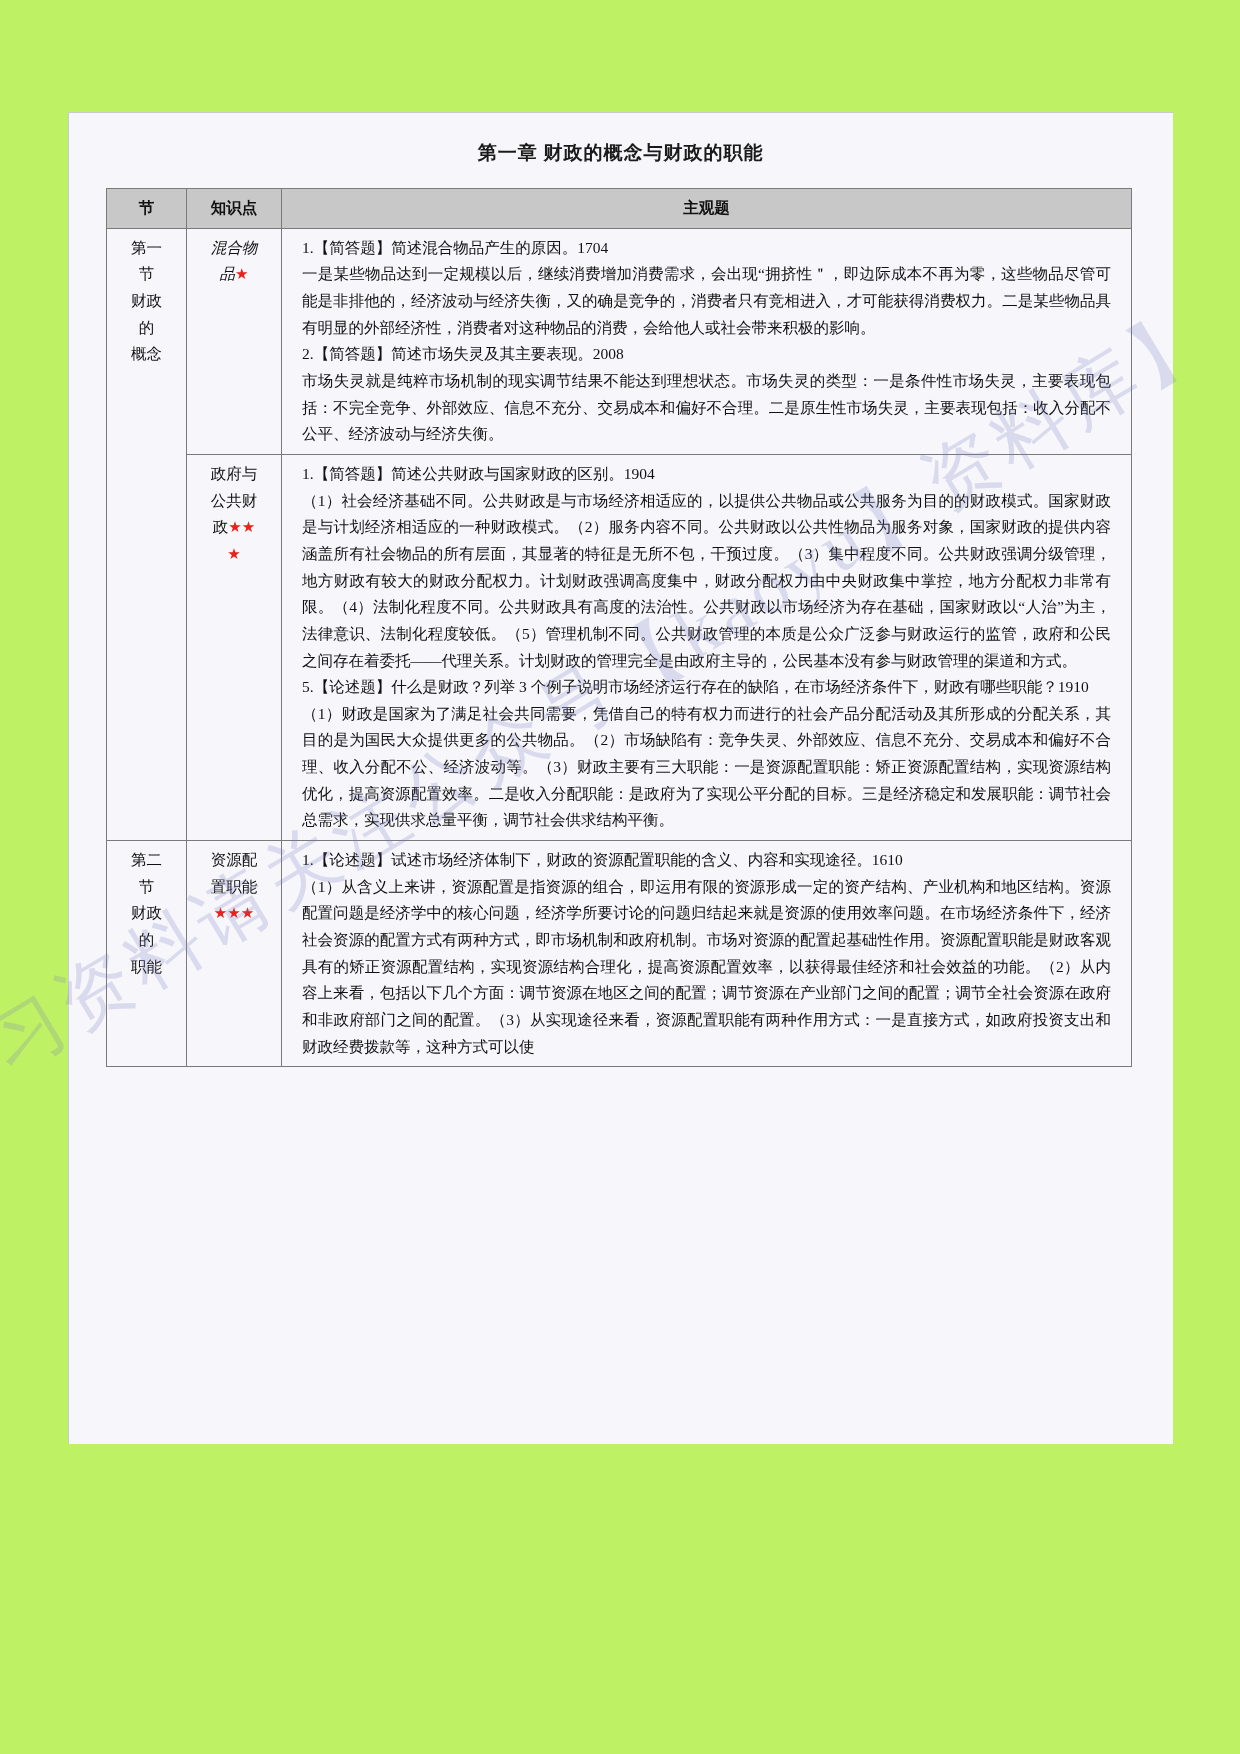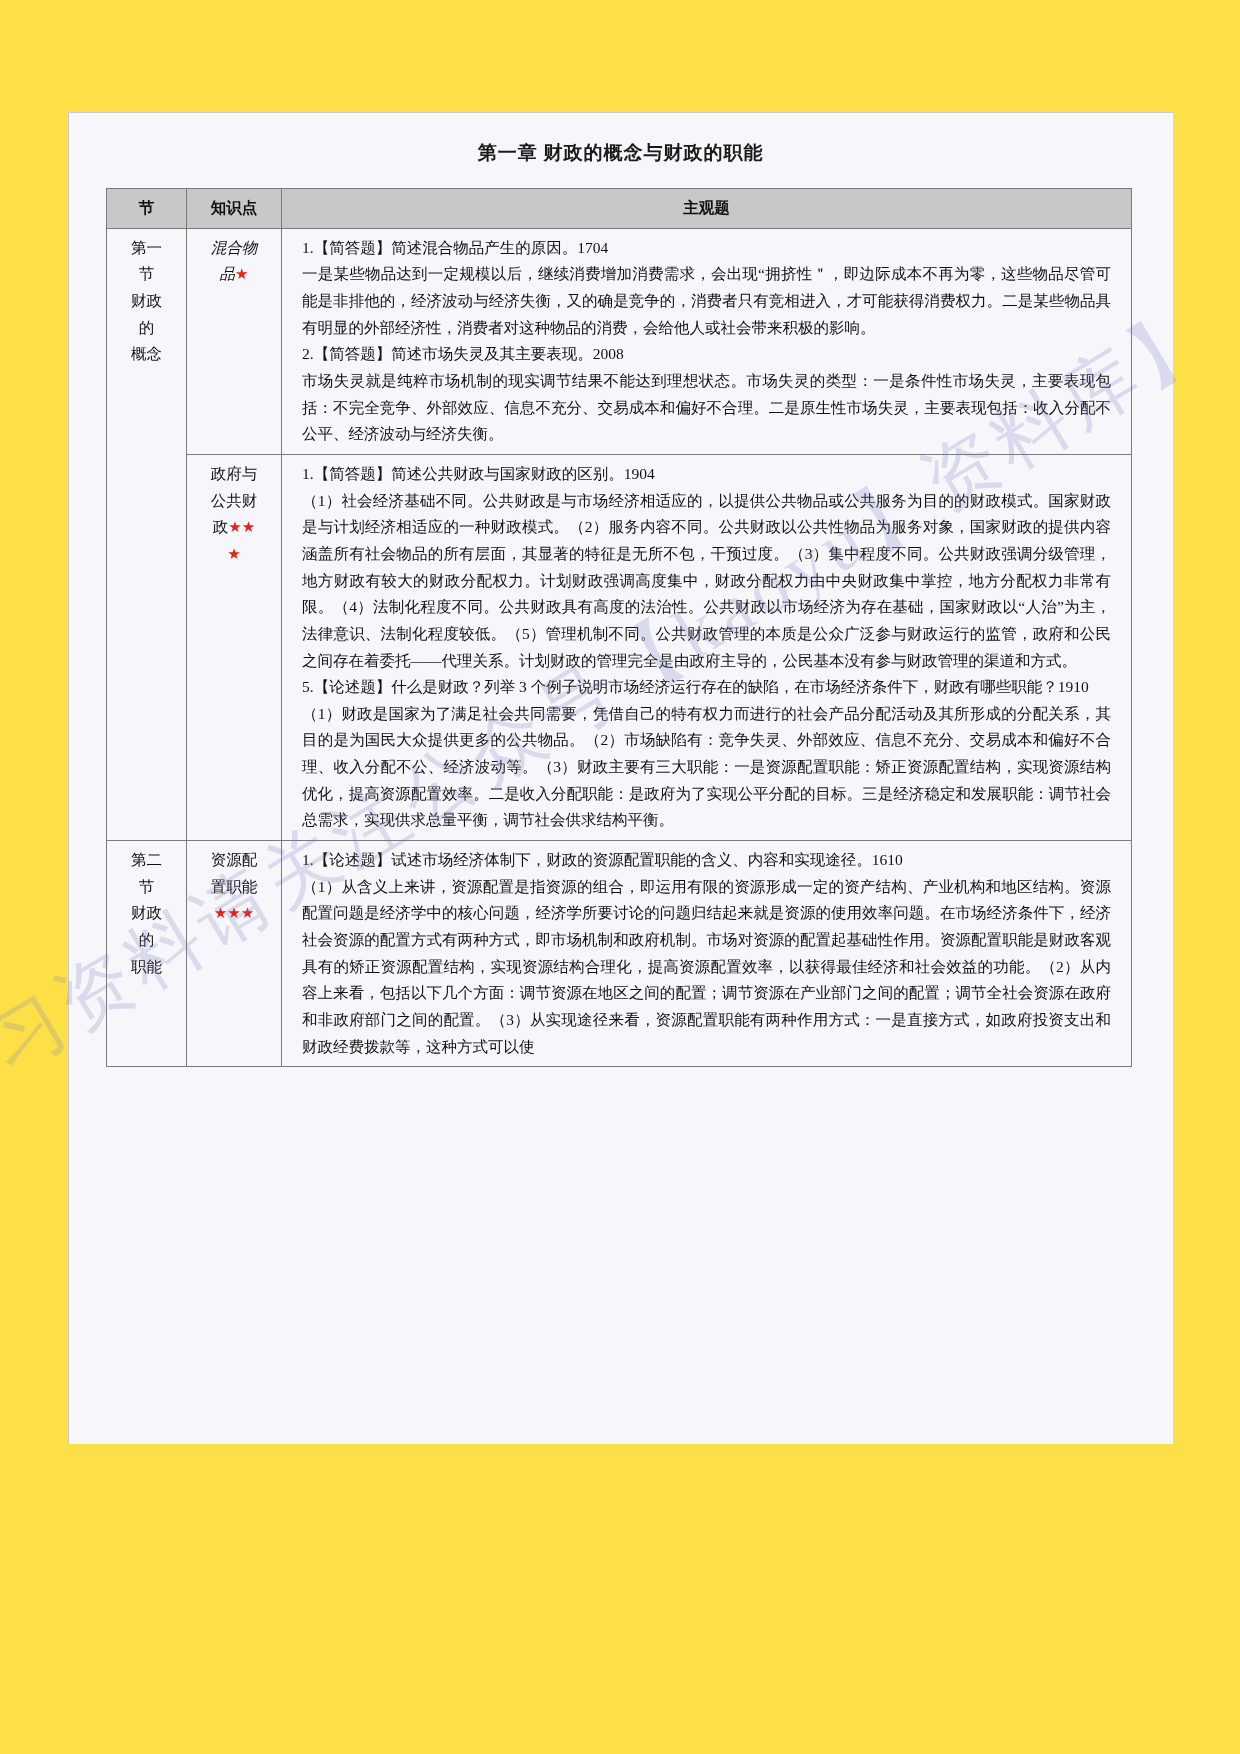--- a/index.html
+++ b/index.html
@@ -4,21 +4,21 @@
 <style>
   html, body {
     margin: 0;
     padding: 0;
     background: #ffffff;
   }
   .page {
     position: relative;
     width: 1240px;
     height: 1754px;
-    background: #fde047;
+    background: #bef264;
     overflow: hidden;
     font-family: "Liberation Serif", "DejaVu Serif", serif;
   }
   .page-border {
     position: absolute;
     left: 68px;
     top: 112px;
     width: 1105px;
     height: 1332px;
     border-left: 1px solid #c9c9d6;

